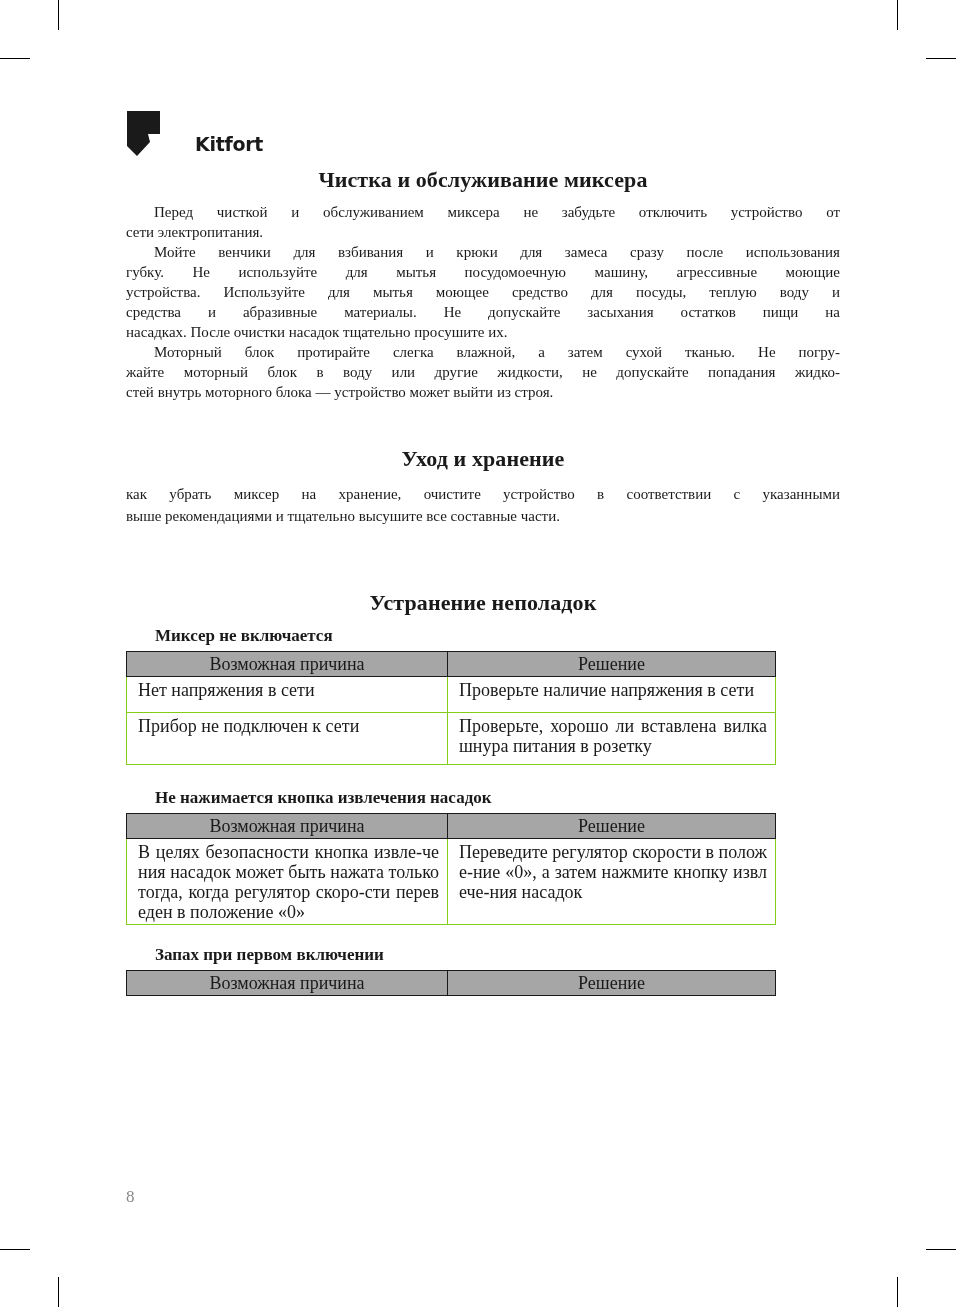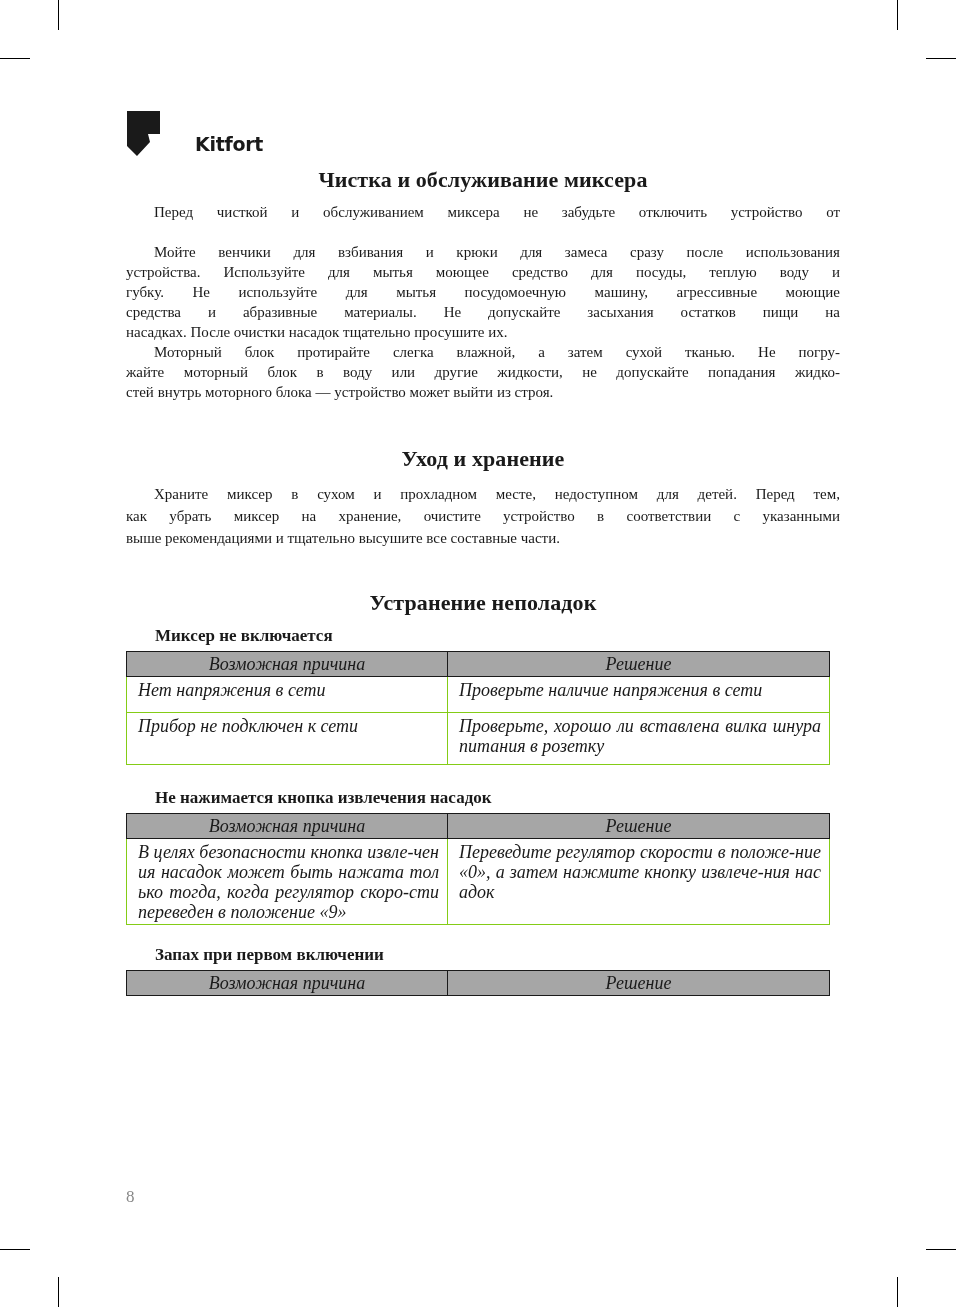--- a/index.html
+++ b/index.html
@@ -9,21 +9,21 @@
   .logo { position: absolute; left: 126px; top: 110px; width: 100px; height: 50px; }
   .logo-text { position: absolute; left: 27px; top: 23px; font-family: "DejaVu Sans", sans-serif;
                font-weight: bold; font-size: 19px; letter-spacing: -0.3px; color: #1a1a1a; margin-left: 42px; }
   h2 { position: absolute; left: 126px; width: 714px; margin: 0; text-align: center;
        font-size: 22px; font-weight: bold; letter-spacing: 0.1px; }
   .para { position: absolute; left: 126px; width: 714px; margin: 0; font-size: 15px;
           line-height: 20px; text-align: justify; text-indent: 28px; }
   .para .ln { display: block; text-align-last: justify; }
   .para .ln.last { text-align-last: left; }
   .subhead { position: absolute; left: 155px; margin: 0; font-size: 17px; font-weight: bold; }
-  table { position: absolute; left: 126px; width: 704px; border-collapse: collapse; font-size: 18px; font-style: italic; }
+  table { position: absolute; left: 126px; width: 650px; border-collapse: collapse; font-size: 18px; }
   th { background: #a6a6a6; font-weight: normal; border: 1px solid #1a1a1a; height: 24px; padding: 0;
        text-align: center; line-height: 22px; }
   td { border: 1px solid #84cc16; vertical-align: top; padding: 3px 8px 8px 11px; line-height: 20px; }
   td.c1 { width: 300px; }
   td.j { text-align: justify; text-align-last: left; }
   .pagenum { position: absolute; left: 126px; top: 1187px; font-size: 17px; color: #888; }
 </style>
 </head>
 <body>
 
@@ -39,37 +39,37 @@
 <div class="logo">
   <svg width="36" height="48" viewBox="0 0 36 48" style="position:absolute;left:0;top:0">
     <path d="M1 1 H34 V24 H22 L24 32 L11 46 L1 36 Z" fill="#1a1a1a"></path>
   </svg>
   <span class="logo-text">Kitfort</span>
 </div>
 
 <h2 style="top:167px">Чистка и обслуживание миксера</h2>
 <div class="para" style="top:202px">
   <span class="ln">Перед чисткой и обслуживанием миксера не забудьте отключить устройство от</span>
+  <span class="ln last" style="margin-left:-28px">сети электропитания.</span>
 </div>
 <div class="para" style="top:242px">
   <span class="ln">Мойте венчики для взбивания и крюки для замеса сразу после использования</span>
+  <span class="ln" style="margin-left:-28px">губку. Не используйте для мытья посудомоечную машину, агрессивные моющие</span>
   <span class="ln" style="margin-left:-28px">устройства. Используйте для мытья моющее средство для посуды, теплую воду и</span>
-  <span class="ln" style="margin-left:-28px">губку. Не используйте для мытья посудомоечную машину, агрессивные моющие</span>
   <span class="ln" style="margin-left:-28px">средства и абразивные материалы. Не допускайте засыхания остатков пищи на</span>
   <span class="ln last" style="margin-left:-28px">насадках. После очистки насадок тщательно просушите их.</span>
 </div>
 <div class="para" style="top:342px">
   <span class="ln">Моторный блок протирайте слегка влажной, а затем сухой тканью. Не погру-</span>
   <span class="ln" style="margin-left:-28px">жайте моторный блок в воду или другие жидкости, не допускайте попадания жидко-</span>
   <span class="ln last" style="margin-left:-28px">стей внутрь моторного блока — устройство может выйти из строя.</span>
 </div>
 
 <h2 style="top:446px">Уход и хранение</h2>
 <div class="para" style="top:483px;line-height:22px">
-  <span class="ln">Храните миксер в сухом и прохладном месте, недоступном для детей. Перед тем,</span>
   <span class="ln" style="margin-left:-28px">как убрать миксер на хранение, очистите устройство в соответствии с указанными</span>
   <span class="ln last" style="margin-left:-28px">выше рекомендациями и тщательно высушите все составные части.</span>
 </div>
 
 <h2 style="top:590px">Устранение неполадок</h2>
 
 <div class="subhead" style="top:626px">Миксер не включается</div>
 <table style="top:651px">
   <tbody>
       <tr>
@@ -89,21 +89,21 @@
 
 <div class="subhead" style="top:788px">Не нажимается кнопка извлечения насадок</div>
 <table style="top:813px">
   <tbody>
       <tr>
     <th style="width:320px">Возможная причина</th>
     <th>Решение</th>
   </tr>
   <tr>
     <td class="c1 j" style="padding-bottom:2px">
-      <span style="word-break:break-all">В целях безопасности кнопка извле-чения насадок может быть нажата только тогда, когда регулятор скоро-сти переведен в положение «9»</span>
+      <span style="word-break:break-all">В целях безопасности кнопка извле-чения насадок может быть нажата только тогда, когда регулятор скоро-сти переведен в положение «0»</span>
     </td>
     <td class="j">
       <span style="word-break:break-all">Переведите регулятор скорости в положе-ние «0», а затем нажмите кнопку извлече-ния насадок</span>
     </td>
   </tr>
 </tbody>
   </table>
 
 <div class="subhead" style="top:945px">Запах при первом включении</div>
 <table style="top:970px">

